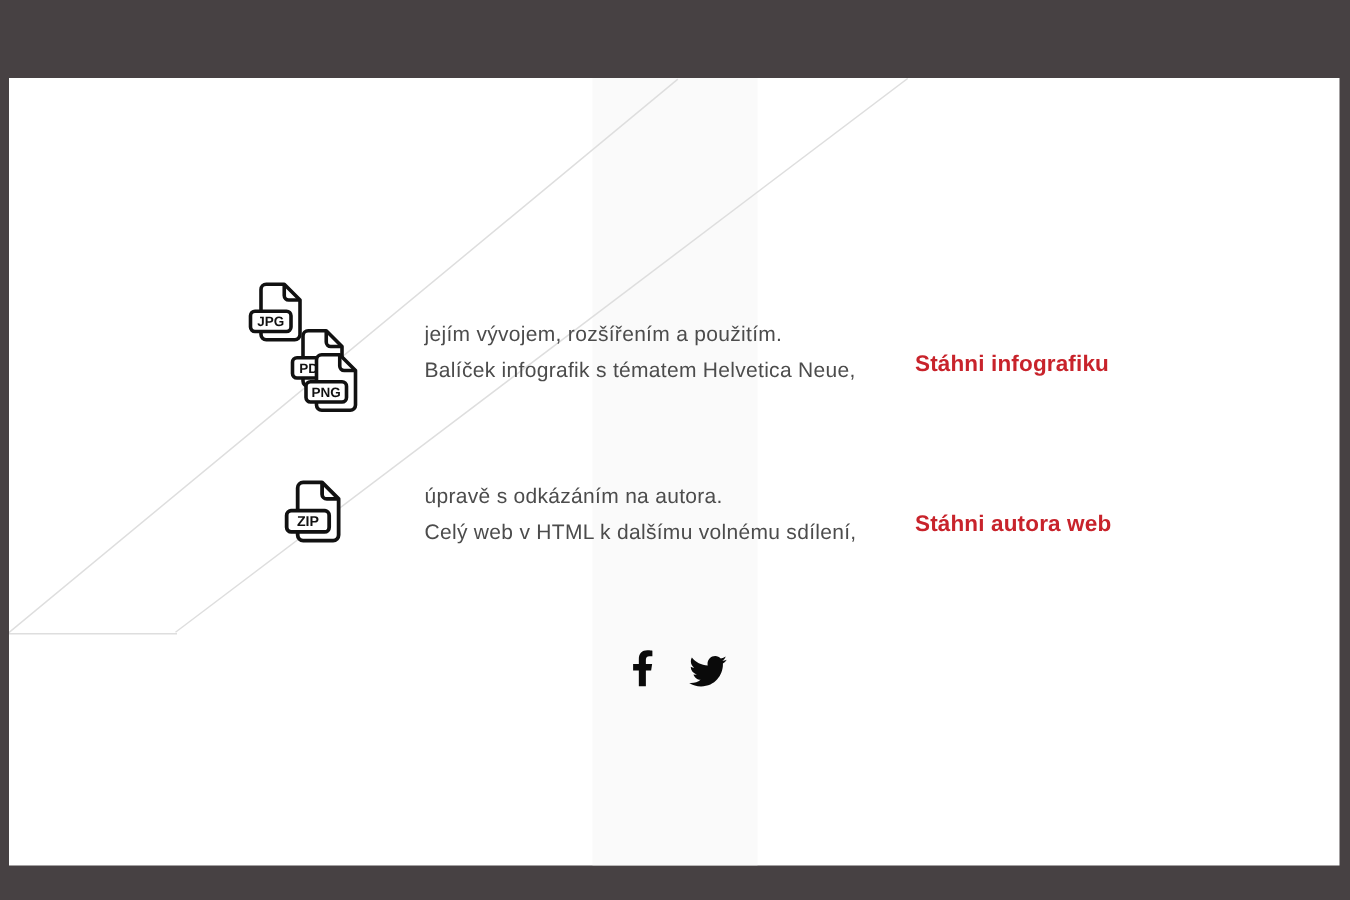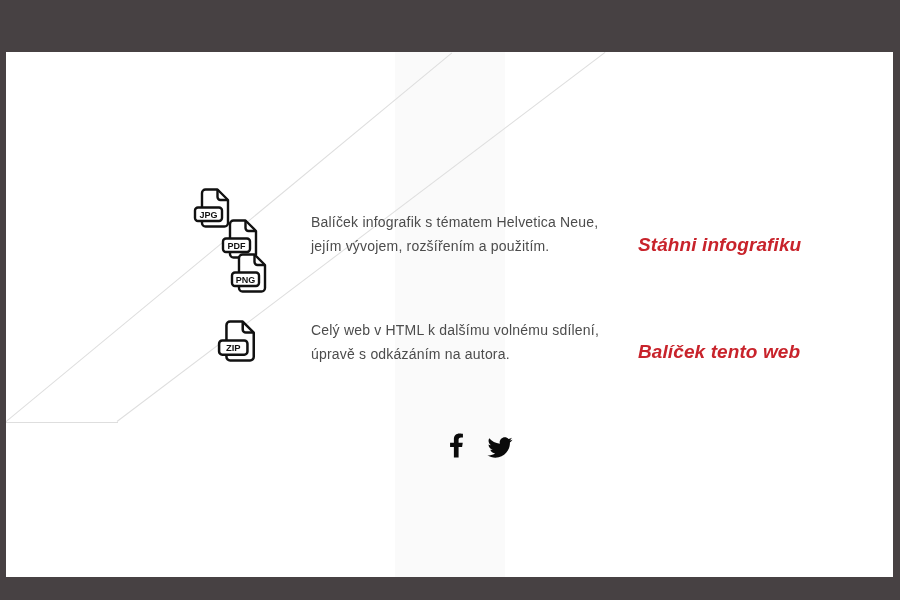--- a/index.html
+++ b/index.html
@@ -26,39 +26,38 @@
   .bgline {
     position: absolute;
     height: 1px;
     background: #dedede;
     transform-origin: 0 50%;
     z-index: 1;
   }
   .line-diag-1 { left: -1px; top: 370px; width: 580px; transform: rotate(-39.6deg); }
   .line-diag-2 { left: 111px; top: 369px; width: 612px; transform: rotate(-37.1deg); }
   .line-horiz  { left: -1px; top: 370px; width: 113px; }
-  .layer { position: absolute; inset: 0; z-index: 2; margin-left: 28px; }
+  .layer { position: absolute; inset: 0; z-index: 2; }
   .fileicon { position: absolute; width: 40px; height: 42px; }
   .fileicon svg { display: block; width: 100%; height: 100%; }
   .desc {
     position: absolute;
     font-size: 14px;
     line-height: 24px;
     color: #4c4c4c;
     letter-spacing: 0.2px;
   }
   .dl-link {
     position: absolute;
-    font-size: 19px;
+    font-size: 15px;
     font-weight: bold;
     color: #c8232b;
     text-decoration: none;
     letter-spacing: 0.1px;
     cursor: pointer;
-    font-style: italic;
   }
   .social { position: absolute; cursor: pointer; }
   .social svg { display: block; fill: #0a0a0a; }
   .fb { left: 415px; top: 380px; }
   .tw { left: 451px; top: 383px; }
 </style>
 </head>
 <body>
 
 <div class="content">
@@ -79,49 +78,49 @@
       </svg>
     </div>
     <div class="fileicon" style="left:187px; top:166px;">
       <svg viewBox="0 0 40 42">
         <path d="M12.5 2.5 h12 l10.5 10.5 V36 a3.5 3.5 0 0 1 -3.5 3.5 h-19 A3.5 3.5 0 0 1 9 36 V6 a3.5 3.5 0 0 1 3.5 -3.5 z" fill="#fff" stroke="#111" stroke-width="2.4" stroke-linejoin="round"></path>
         <path d="M24.5 2.5 V10 a3 3 0 0 0 3 3 h7.5" fill="none" stroke="#111" stroke-width="2.4"></path>
         <rect x="2" y="20.5" width="27" height="13.5" rx="3" fill="#fff" stroke="#111" stroke-width="2.4"></rect>
         <text x="15.5" y="30.5" text-anchor="middle" font-family="Liberation Sans, sans-serif" font-size="9" font-weight="bold" fill="#111">PDF</text>
       </svg>
     </div>
-    <div class="fileicon" style="left:196px; top:200px;">
+    <div class="fileicon" style="left:196px; top:182px;">
       <svg viewBox="0 0 40 42">
         <path d="M12.5 2.5 h12 l10.5 10.5 V36 a3.5 3.5 0 0 1 -3.5 3.5 h-19 A3.5 3.5 0 0 1 9 36 V6 a3.5 3.5 0 0 1 3.5 -3.5 z" fill="#fff" stroke="#111" stroke-width="2.4" stroke-linejoin="round"></path>
         <path d="M24.5 2.5 V10 a3 3 0 0 0 3 3 h7.5" fill="none" stroke="#111" stroke-width="2.4"></path>
         <rect x="2" y="20.5" width="27" height="13.5" rx="3" fill="#fff" stroke="#111" stroke-width="2.4"></rect>
         <text x="15.5" y="30.5" text-anchor="middle" font-family="Liberation Sans, sans-serif" font-size="9" font-weight="bold" fill="#111">PNG</text>
       </svg>
     </div>
 
     <div class="desc" style="left:277px; top:158px;">
+      <div>jejím vývojem, rozšířením a použitím.</div>
       <div>Balíček infografik s tématem Helvetica Neue,</div>
-      <div>jejím vývojem, rozšířením a použitím.</div>
     </div>
     <a class="dl-link" style="left:604px; top:182px;">Stáhni infografiku</a>
 
     <div class="fileicon" style="left:183px; top:266px; width:42px; height:46px;">
       <svg viewBox="0 0 40 42">
         <path d="M12.5 2.5 h12 l10.5 10.5 V36 a3.5 3.5 0 0 1 -3.5 3.5 h-19 A3.5 3.5 0 0 1 9 36 V6 a3.5 3.5 0 0 1 3.5 -3.5 z" fill="#fff" stroke="#111" stroke-width="2.4" stroke-linejoin="round"></path>
         <path d="M24.5 2.5 V10 a3 3 0 0 0 3 3 h7.5" fill="none" stroke="#111" stroke-width="2.4"></path>
         <rect x="2" y="20.5" width="27" height="13.5" rx="3" fill="#fff" stroke="#111" stroke-width="2.4"></rect>
         <text x="15.5" y="30.5" text-anchor="middle" font-family="Liberation Sans, sans-serif" font-size="9" font-weight="bold" fill="#111">ZIP</text>
       </svg>
     </div>
 
     <div class="desc" style="left:277px; top:266px;">
+      <div>úpravě s odkázáním na autora.</div>
       <div>Celý web v HTML k dalšímu volnému sdílení,</div>
-      <div>úpravě s odkázáním na autora.</div>
     </div>
-    <a class="dl-link" style="left:604px; top:289px;">Balíček tento web</a>
+    <a class="dl-link" style="left:604px; top:289px;">Stáhni autora web</a>
 
     <a class="social fb" aria-label="facebook">
       <svg width="15" height="27" viewBox="0 0 320 512">
         <path d="M279.14 288l14.22-92.66h-88.91v-60.13c0-25.35 12.42-50.06 52.24-50.06h40.42V6.26S260.43 0 225.36 0c-73.22 0-121.08 44.38-121.08 124.72v70.62H22.89V288h81.39v224h100.17V288z"></path>
       </svg>
     </a>
     <a class="social tw" aria-label="twitter">
       <svg width="30" height="25" viewBox="0 0 512 512">
         <path d="M459.37 151.716c.325 4.548.325 9.097.325 13.645 0 138.72-105.583 298.558-298.558 298.558-59.452 0-114.68-17.219-161.137-47.106 8.447.974 16.568 1.299 25.34 1.299 49.055 0 94.213-16.568 130.274-44.832-46.132-.975-84.792-31.188-98.112-72.772 6.498.974 12.995 1.624 19.818 1.624 9.421 0 18.843-1.3 27.614-3.573-48.081-9.747-84.143-51.98-84.143-102.985v-1.299c13.969 7.797 30.214 12.67 47.431 13.319-28.264-18.843-46.781-51.005-46.781-87.391 0-19.492 5.197-37.36 14.294-52.954 51.655 63.675 129.3 105.258 216.365 109.807-1.624-7.797-2.599-15.918-2.599-24.04 0-57.828 46.782-104.934 104.934-104.934 30.213 0 57.502 12.67 76.67 33.137 23.715-4.548 46.456-13.32 66.599-25.34-7.798 24.366-24.366 44.833-46.132 57.827 21.117-2.273 41.584-8.122 60.426-16.243-14.292 20.791-32.161 39.308-52.628 54.253z"></path>
       </svg>

